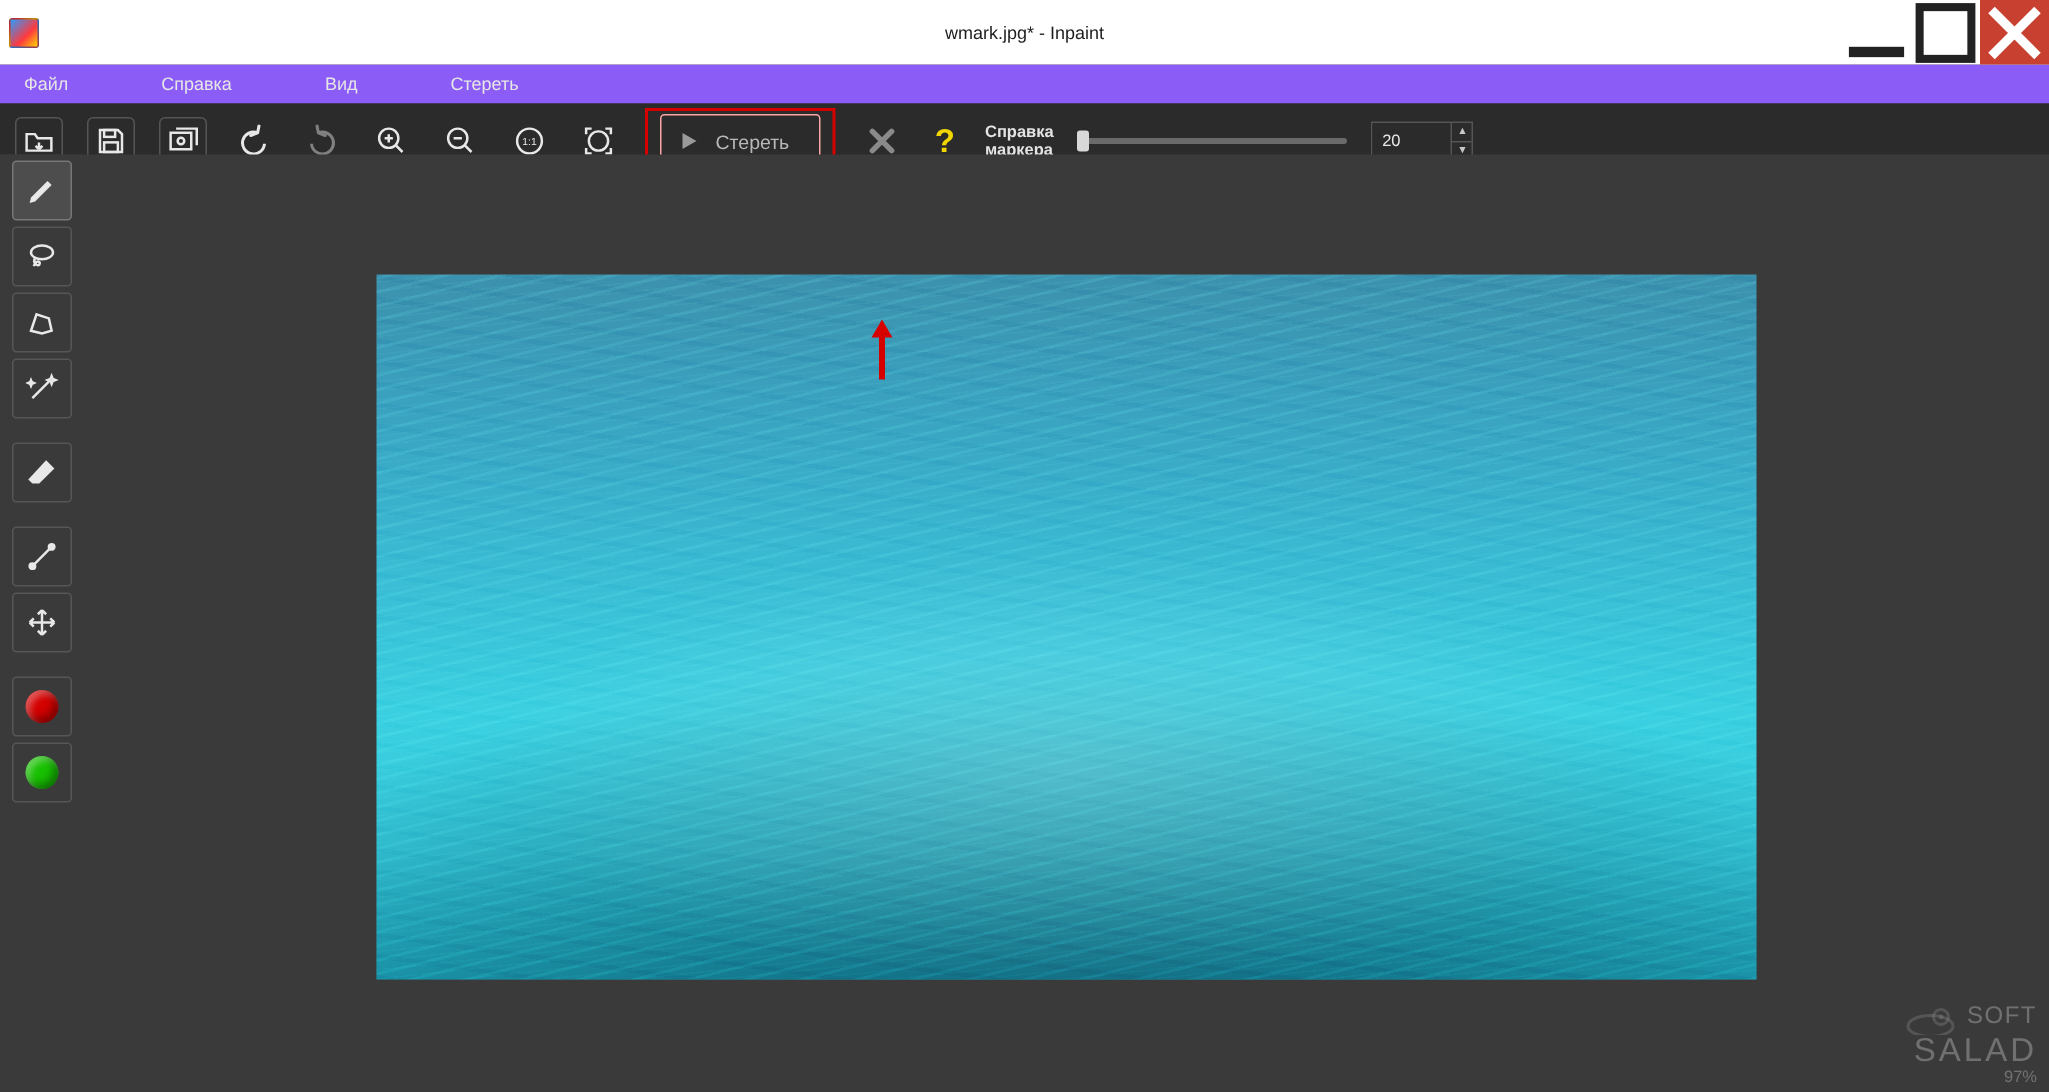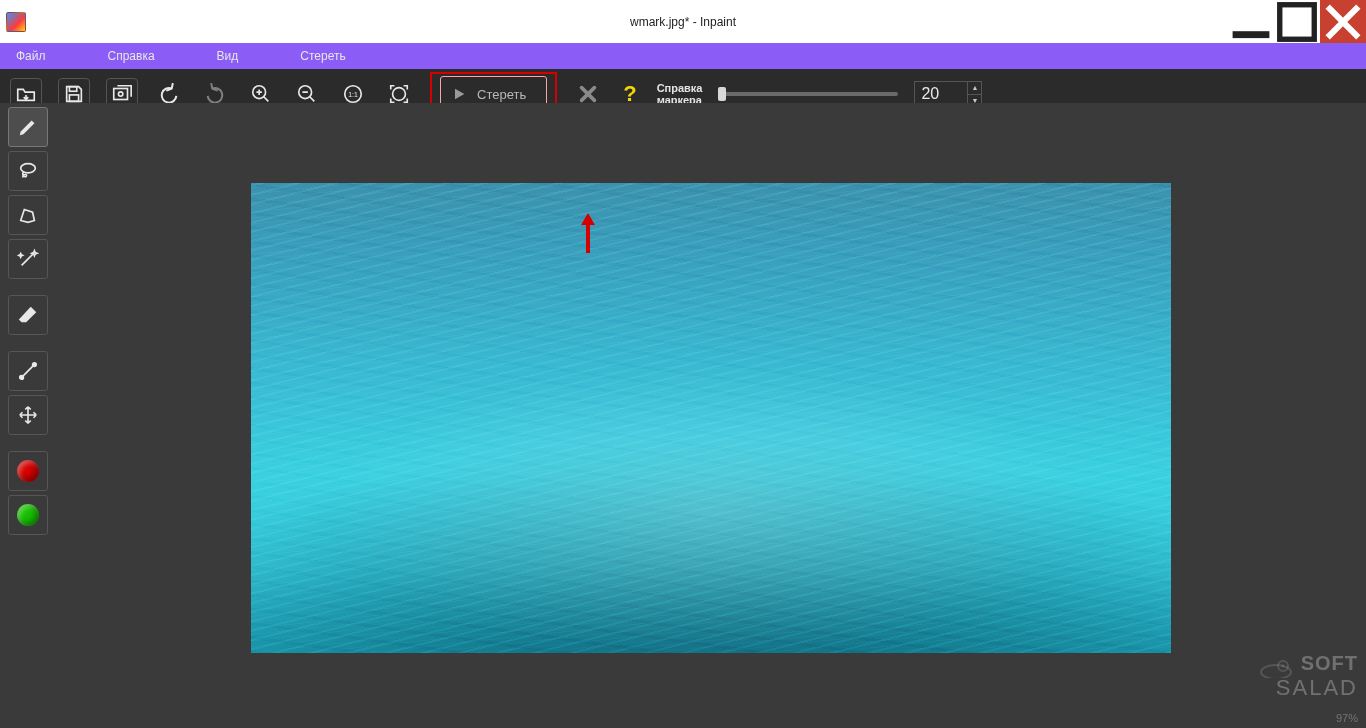--- a/index.html
+++ b/index.html
@@ -18,21 +18,21 @@
   .tbtn{width:30px;height:30px;display:flex;align-items:center;justify-content:center;color:#e8e8e8;border-radius:2px}
   .tbtn.border{border:1px solid #555;border-radius:4px}
   .tbtn svg{width:22px;height:22px;display:block}
   .erase-btn{display:flex;align-items:center;gap:10px;height:34px;padding:0 20px 0 10px;border:1px solid #fca5a5;border-radius:3px;color:#b8b8b8;font-size:13px;margin:0 6px}
   .erase-highlight{border:2px solid #d60000;padding:2px}
   .help{color:#f2d600;font-size:22px;font-weight:bold;padding:0 4px}
   .marker-label{font-size:11px;font-weight:bold;line-height:12px;color:#e4e4e4}
   .slider{position:relative;width:180px;height:4px;background:#6a6a6a;border-radius:2px}
   .slider .thumb{position:absolute;left:0;top:-5px;width:8px;height:14px;background:#d8d8d8;border-radius:2px}
   .spin{display:flex;align-items:stretch;height:24px;border:1px solid #555}
-  .spin input{width:40px;background:#2b2b2b;border:none;color:#e8e8e8;font-size:16px;text-align:left;padding:0 6px;outline:none}
+  .spin input{width:40px;background:#2b2b2b;border:none;color:#e8e8e8;font-size:11px;text-align:left;padding:0 6px;outline:none}
   .spin .arrows{display:flex;flex-direction:column;width:14px}
   .spin .arrows>div{flex:1;display:flex;align-items:center;justify-content:center;font-size:7px;color:#c8c8c8;border-left:1px solid #555}
   .spin .arrows>div:first-child{border-bottom:1px solid #555}
   
   .workspace{position:absolute;top:103px;left:0;right:0;bottom:0;display:flex;background:#3a3a3a}
   .sidebar{width:55px;background:#3a3a3a;padding-top:4px;display:flex;flex-direction:column;align-items:center;gap:4px}
   .stool{width:38px;height:38px;border:1px solid #565656;border-radius:3px;display:flex;align-items:center;justify-content:center;color:#e8e8e8;background:#3a3a3a}
   .stool.sel{background:#4d4d4d;border-color:#777}
   .stool svg{width:22px;height:22px;display:block}
   .stool .dot{width:22px;height:22px;border-radius:50%}
@@ -44,23 +44,23 @@
   .canvas::before{content:"";position:absolute;inset:0;background:
      repeating-linear-gradient(-14deg, rgba(255,255,255,.12) 0 2px, rgba(255,255,255,0) 2px 9px),
      repeating-linear-gradient(8deg, rgba(0,50,70,.10) 0 3px, rgba(0,50,70,0) 3px 14px),
      repeating-linear-gradient(-6deg, rgba(255,255,255,.06) 0 1px, rgba(255,255,255,0) 1px 6px);
      mix-blend-mode:overlay;opacity:.9}
   .canvas::after{content:"";position:absolute;inset:0;background:
      radial-gradient(ellipse 60% 45% at 50% 70%, rgba(255,255,255,.18) 0%, rgba(255,255,255,0) 70%);}
   .red-arrow{position:absolute;left:523px;top:108px;color:#d60000}
   
   .wm{position:absolute;right:8px;bottom:4px;text-align:right;color:rgba(255,255,255,.28);font-family:Arial,sans-serif}
-  .wm .t1{font-size:20px;font-weight:700;letter-spacing:1px;line-height:20px}
+  .wm .t1{font-size:16px;font-weight:400;letter-spacing:1px;line-height:20px}
   .wm .t2{font-size:22px;font-weight:400;letter-spacing:2px;line-height:20px}
-  .wm .pct{font-size:11px;margin-top:14px}
+  .wm .pct{font-size:11px;margin-top:2px}
   .wm svg{vertical-align:middle;margin-right:4px;opacity:.4}
 </style>
 </head>
 <body>
 
 <div class="titlebar">
   <div class="app-icon"></div>
   <div class="title">wmark.jpg* - Inpaint</div>
   <div class="winbtns">
     <div>

